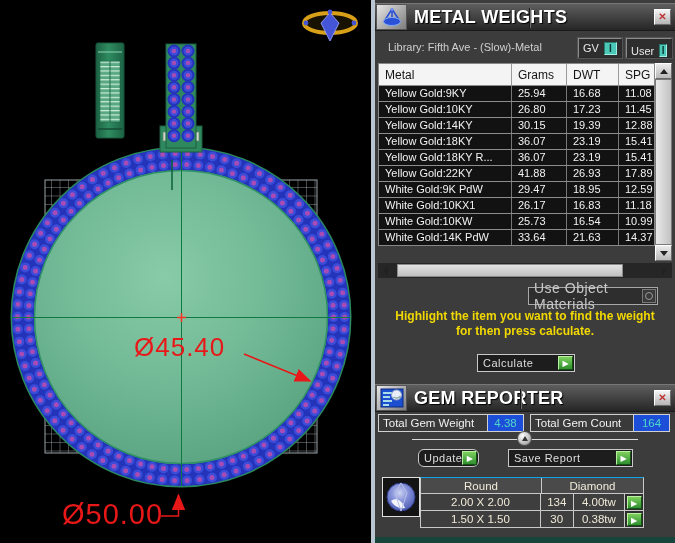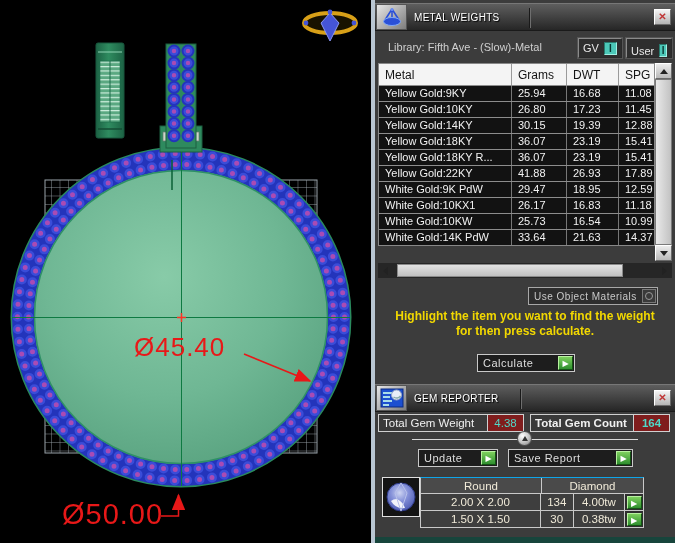--- a/index.html
+++ b/index.html
@@ -17,21 +17,21 @@
 
   
   #right-col { position:absolute; left:375px; top:0; width:300px; height:543px; background:#3c3c3c; }
 
   .titlebar { position:absolute; left:0; width:300px; height:28px;
               background:linear-gradient(#5e5e5e,#262626); border-top:1px solid #777;
               border-bottom:1px solid #1a1a1a; display:flex; align-items:center; }
   .titlebar .ticon { width:31px; height:26px; margin-left:1px;
               background:linear-gradient(135deg,#e5e5e5,#7d7d7d); display:flex;
               align-items:center; justify-content:center; border:1px solid #555; }
-  .titlebar .ttext { color:#fff; font-weight:normal; font-size:10px; margin-left:7px;
+  .titlebar .ttext { color:#fff; font-weight:bold; font-size:18px; margin-left:7px;
               text-shadow:1px 1px 1px #000; letter-spacing:.3px; }
   .titlebar .tdivider { position:absolute; width:2px; height:20px; top:4px;
               border-left:1px solid #191919; border-right:1px solid #6e6e6e; }
   .close-btn { position:absolute; right:4px; top:5px; width:17px; height:16px;
               background:linear-gradient(#f4f4f4,#b5b5b5); border:1px solid;
               border-color:#fff #6a6a6a #6a6a6a #fff; color:#c03434; font-size:10px;
               font-weight:bold; text-align:center; line-height:14px; cursor:default; }
 
   
   #library-row { position:absolute; left:0; top:36px; width:300px; height:24px; }
@@ -75,49 +75,49 @@
   #vscroll .down { left:0; bottom:0; width:17px; height:16px; }
   #hscroll { position:absolute; left:3px; top:263px; width:294px; height:15px; background:#262626; }
   #hscroll .left { left:0; top:0; width:15px; height:15px; background:none; border:none; }
   #hscroll .thumb { position:absolute; left:19px; top:1px; width:226px; height:13px;
             background:linear-gradient(#e2e2e2,#c0c0c0); border:1px solid #8a8a8a; }
   #hscroll .right { right:0; top:0; width:15px; height:15px; background:none; border:none; }
 
   
   #uom-btn { position:absolute; left:153px; top:287px; width:130px; height:18px;
              border:1px solid #a8a8a8; background:#2e2e2e; display:flex; align-items:center; }
-  #uom-btn .blabel { flex:1; color:#c9c9c9; font-size:10px; padding-left:5px; letter-spacing:.5px; }
+  #uom-btn .blabel { flex:1; color:#c9c9c9; font-size:14px; padding-left:5px; letter-spacing:.5px; }
   #uom-btn .circle-icon { width:14px; height:14px; margin-right:1px; border:1px solid #777;
              background:#3a3a3a; display:flex; align-items:center; justify-content:center; }
   #uom-btn .circle-icon span { width:8px; height:8px; border:1px solid #999; border-radius:50%; }
   #instruction { position:absolute; left:0; top:309px; width:300px; text-align:center;
              color:#f2d800; font-size:12px; font-weight:bold; line-height:15px; }
   .go-btn { border:1px solid #c9c9c9; background:#1d1d1d; display:flex; align-items:center;
              position:absolute; height:18px; }
   .go-btn .blabel { flex:1; color:#dedede; font-size:11px; padding-left:5px; letter-spacing:.5px; }
   .play-box { width:15px; height:14px; margin-right:1px; color:#fff; font-size:8px;
              text-align:center; line-height:14px; background:linear-gradient(#7ed05e,#2f8f2f);
              border:1px solid; border-color:#b8f0a0 #145214 #145214 #b8f0a0; }
   #calc-btn { left:102px; top:354px; width:98px; }
 
   
   #gr-totals { position:absolute; top:414px; left:0; width:300px; height:18px; font-size:11.5px; }
   .total-box { position:absolute; height:18px; border:1px solid #d0d0d0; display:flex; }
   .total-box .tlabel { color:#f0f0f0; padding:0 4px; line-height:16px; background:#3a3a3a; }
-  .total-box .tvalue { background:#7f1d1d; color:#4fd8c8; text-align:center; line-height:16px;
+  .total-box .tvalue { background:#1d4ed8; color:#4fd8c8; text-align:center; line-height:16px;
                        border-left:1px solid #d0d0d0; }
   #tw-box { left:3px; } #tw-box .tlabel { width:108px; } #tw-box .tvalue { width:36px; }
-  #tc-box { left:155px;font-weight:bold; } #tc-box .tlabel { width:102px; } #tc-box .tvalue { width:36px; }
+  #tc-box { left:155px; } #tc-box .tlabel { width:102px; } #tc-box .tvalue { width:36px; }
   #gr-slider-line { position:absolute; left:37px; top:439px; width:226px; height:1px; background:#d8d8d8; }
   #gr-slider-handle { position:absolute; left:142px; top:431px; width:15px; height:15px;
       border-radius:50%; background:radial-gradient(circle at 35% 30%, #fff, #c0c0c0 55%, #7e7e7e);
       border:1px solid #555; display:flex; align-items:center; justify-content:center; }
   #gr-slider-handle i { width:0;height:0;border-left:3px solid transparent;
       border-right:3px solid transparent;border-bottom:5px solid #333; }
-  #update-btn { left:43px; top:449px; width:80px; }
+  #update-btn { left:43px; top:449px; width:61px;border-radius:6px; }
   #save-btn { left:133px; top:449px; width:125px; }
 
   
   #gem-img-box { position:absolute; left:7px; top:477px; width:38px; height:40px;
       background:#141414; border:1px solid #e0e0e0; display:flex; align-items:center; justify-content:center; }
   #gem-table { position:absolute; left:45px; top:477px; width:224px; font-size:11.5px; color:#f0ead8; }
   .gt-row { display:flex; height:17px; border:1px solid #c9c9c9; border-top:none; }
   .gt-row:first-child { border-top:1px solid #0ea5e9; }
   .gt-row > div { display:flex; align-items:center; justify-content:center; }
   .gt-h { background:#4a4a4a; }

